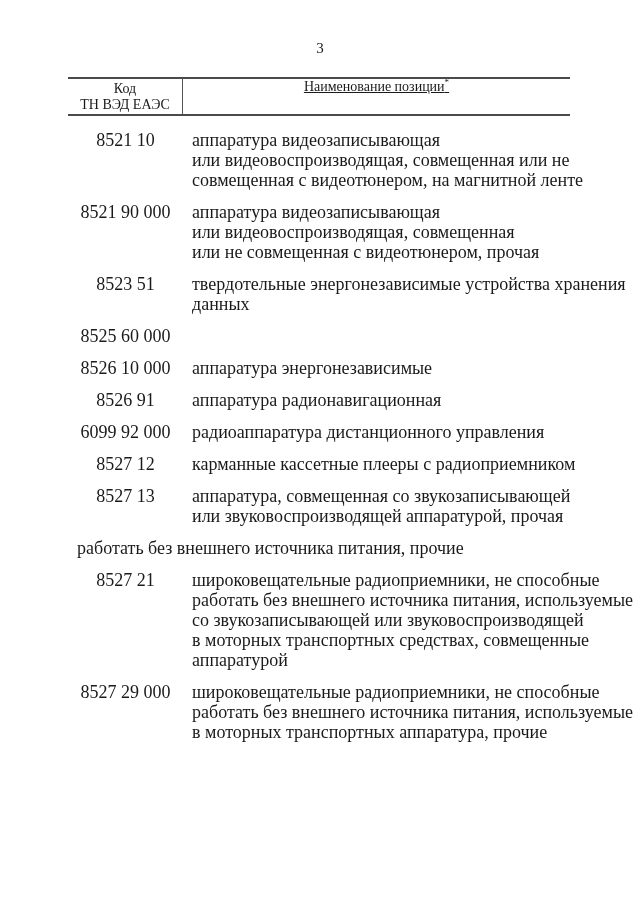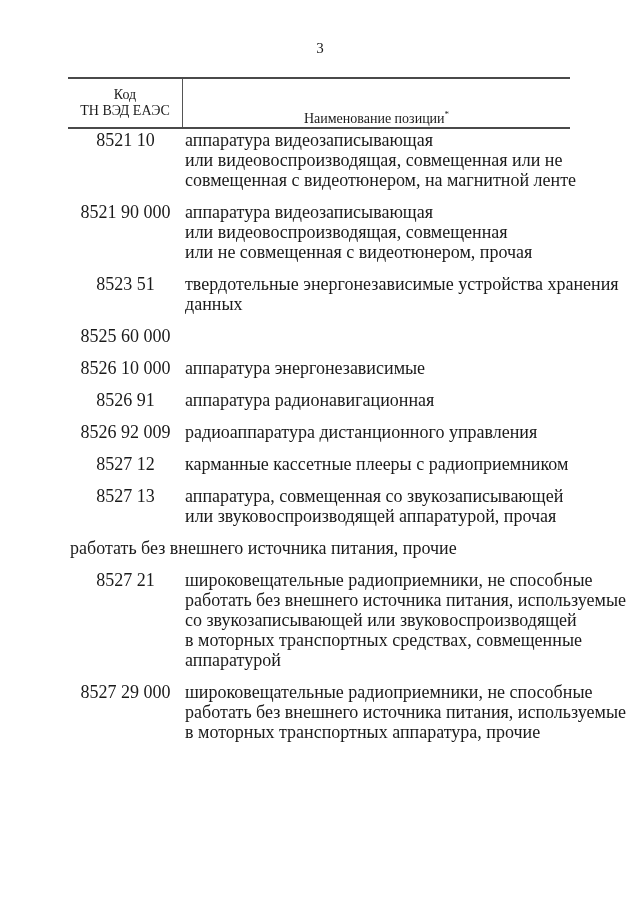--- a/index.html
+++ b/index.html
@@ -21,21 +21,21 @@
     left: 0;
     width: 640px;
     text-align: center;
     font-size: 15px;
   }
   .table-header {
     position: absolute;
     top: 77px;
     left: 68px;
     width: 502px;
-    height: 52px;
+    height: 39px;
     border-top: 2px solid #4a4a4a;
     border-bottom: 2px solid #4a4a4a;
     box-sizing: border-box;
     display: flex;
   }
   .th-code {
     width: 115px;
     border-right: 1px solid #555555;
     box-sizing: border-box;
     display: flex;
@@ -43,22 +43,23 @@
     justify-content: center;
     align-items: center;
     font-size: 14px;
     line-height: 16px;
     text-align: center;
   }
   .th-name {
     flex: 1;
     display: flex;
     justify-content: center;
-    align-items: flex-end;
+    align-items: flex-start;
     font-size: 14px;
+    text-decoration: underline;
   }
   .th-name sup {
     font-size: 9px;
     line-height: 0;
     vertical-align: super;
   }
   .table-body {
     position: absolute;
     top: 130px;
     left: 68px;
@@ -70,21 +71,21 @@
     font-size: 18px;
     line-height: 20px;
   }
   .row .code {
     width: 115px;
     text-align: center;
     white-space: nowrap;
     flex-shrink: 0;
   }
   .row .desc {
-    margin-left: 2px;
+    margin-left: 9px;
     width: 378px;
   }
   .line { white-space: nowrap; }
 </style>
 </head>
 <body>
 
 <div class="page-number">3</div>
 
 <div class="table-header">
@@ -136,21 +137,21 @@
   </div>
 
   <div class="row">
     <div class="code">8526 91</div>
     <div class="desc">
         <div class="line">аппаратура радионавигационная</div>
       </div>
   </div>
 
   <div class="row">
-    <div class="code">8526 92 009</div>
+    <div class="code">6099 92 000</div>
     <div class="desc">
         <div class="line">радиоаппаратура дистанционного управления</div>
       </div>
   </div>
 
   <div class="row">
     <div class="code">8527 12</div>
     <div class="desc">
         <div class="line">карманные кассетные плееры с радиоприемником</div>
       </div>

